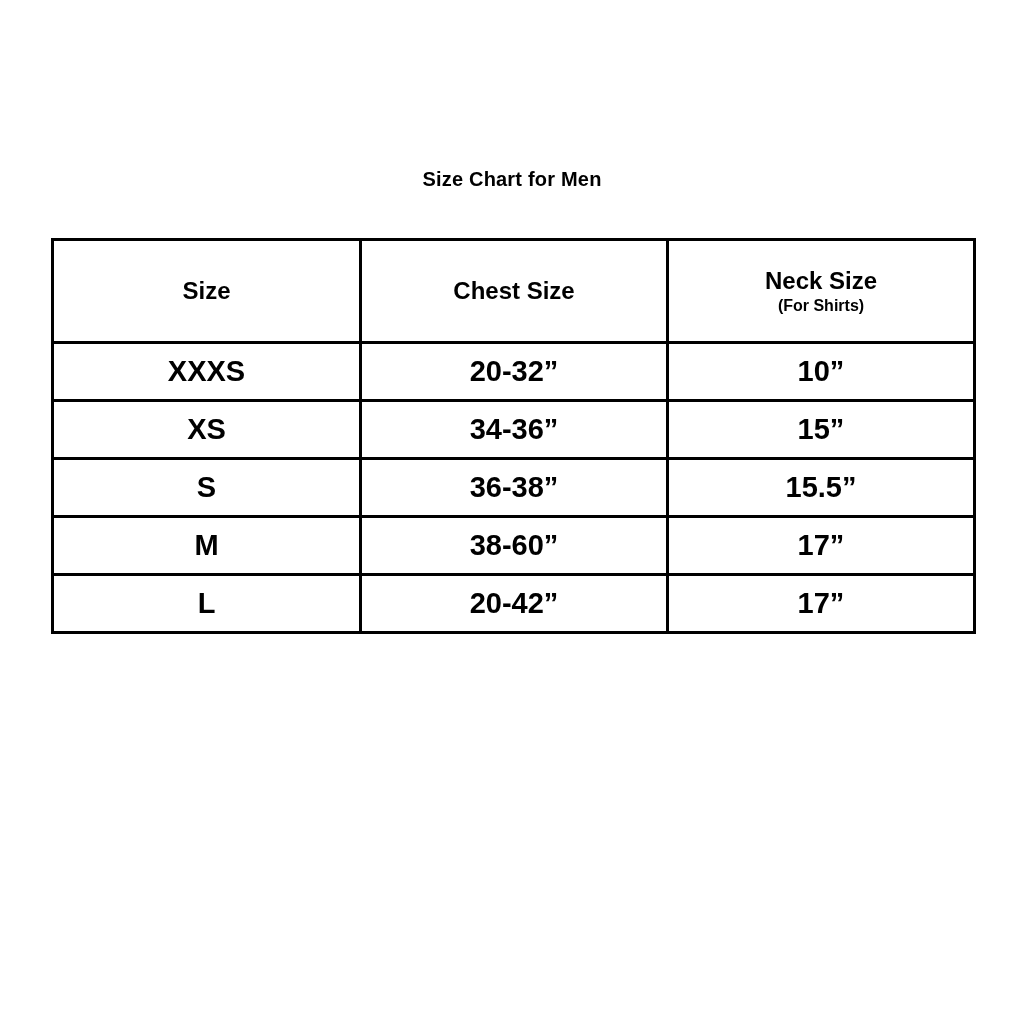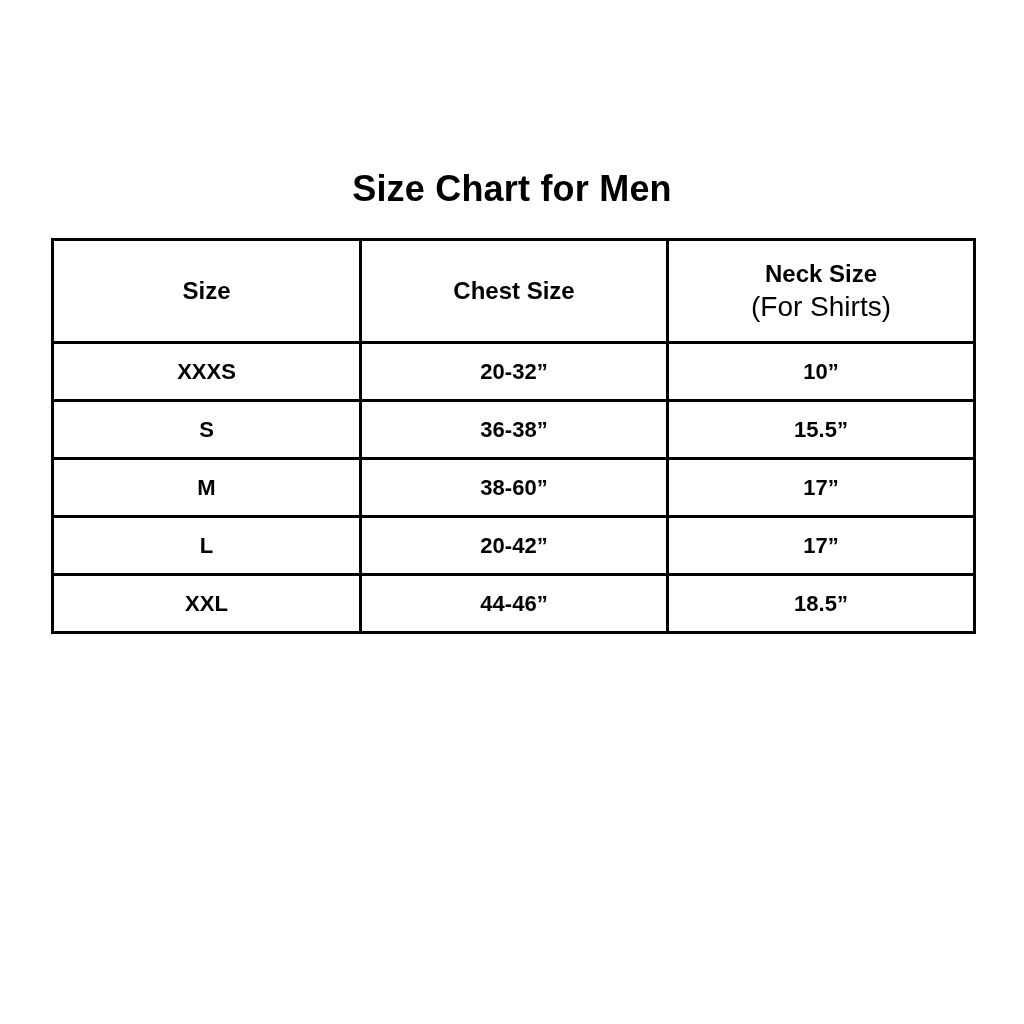--- a/index.html
+++ b/index.html
@@ -19,21 +19,21 @@
     width: 1024px;
     height: 1024px;
     box-sizing: border-box;
   }
   .chart-title {
     position: absolute;
     top: 168px;
     left: 0;
     width: 1024px;
     text-align: center;
-    font-size: 36px;
+    font-size: 20px;
     font-weight: bold;
     letter-spacing: 0.2px;
   }
   .table-wrap {
     position: absolute;
     top: 238px;
     left: 51px;
     width: 922px;
   }
   table.size-table {
@@ -49,29 +49,29 @@
     font-weight: bold;
     color: #000000;
   }
   table.size-table th {
     height: 98px;
     font-size: 24px;
     line-height: 1.25;
   }
   table.size-table td {
     height: 53px;
-    font-size: 22px;
+    font-size: 29px;
   }
   col.c-size { width: 308px; }
   col.c-chest { width: 307px; }
   col.c-neck { width: 307px; }
   .head-sub {
     display: block;
-    font-size: 28px;
-    font-weight: normal;
+    font-size: 16px;
+    font-weight: bold;
   }
 </style>
 </head>
 <body>
 
 <div class="page">
 
   <div class="chart-title">Size Chart for Men</div>
 
   <div class="table-wrap">
@@ -95,36 +95,36 @@
           </th>
         </tr>
       </thead>
       <tbody>
         <tr>
           <td>XXXS</td>
           <td>20-32”</td>
           <td>10”</td>
         </tr>
         <tr>
+          <td>XS</td>
+          <td>34-36”</td>
+          <td>15”</td>
+        </tr>
+        <tr>
           <td>S</td>
           <td>36-38”</td>
           <td>15.5”</td>
         </tr>
         <tr>
           <td>M</td>
           <td>38-60”</td>
           <td>17”</td>
         </tr>
         <tr>
           <td>L</td>
           <td>20-42”</td>
           <td>17”</td>
         </tr>
-        <tr>
-          <td>XXL</td>
-          <td>44-46”</td>
-          <td>18.5”</td>
-        </tr>
       </tbody>
     </table>
   </div>
 
 </div>
 
 </body></html>

